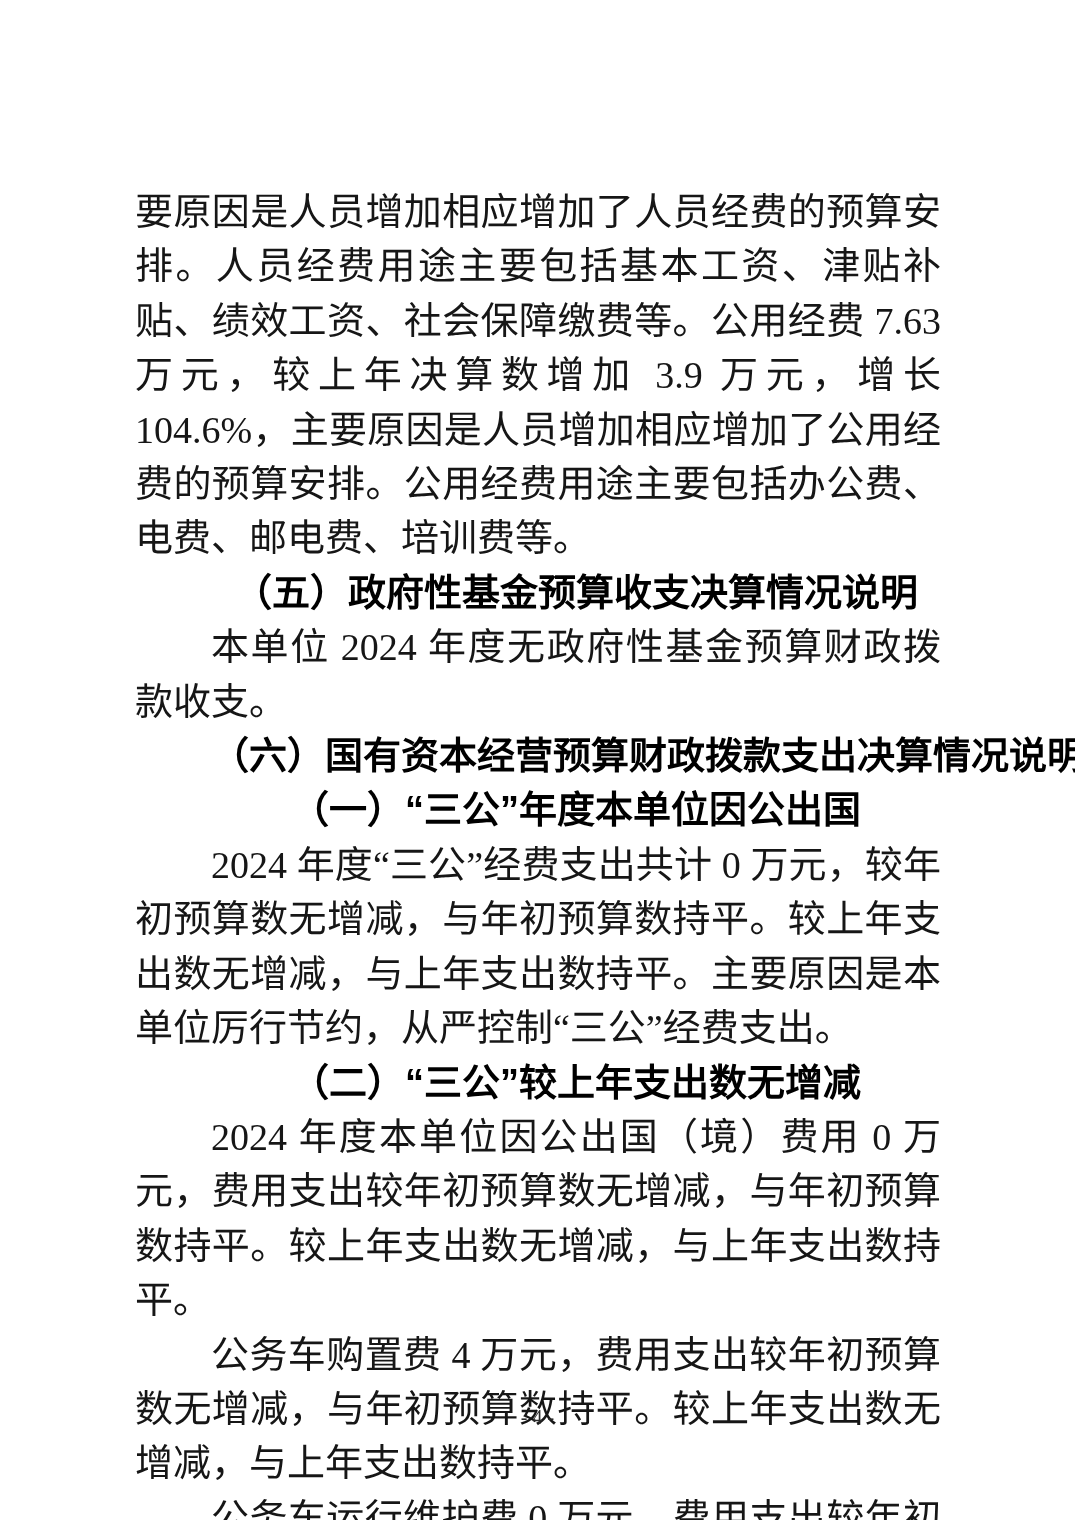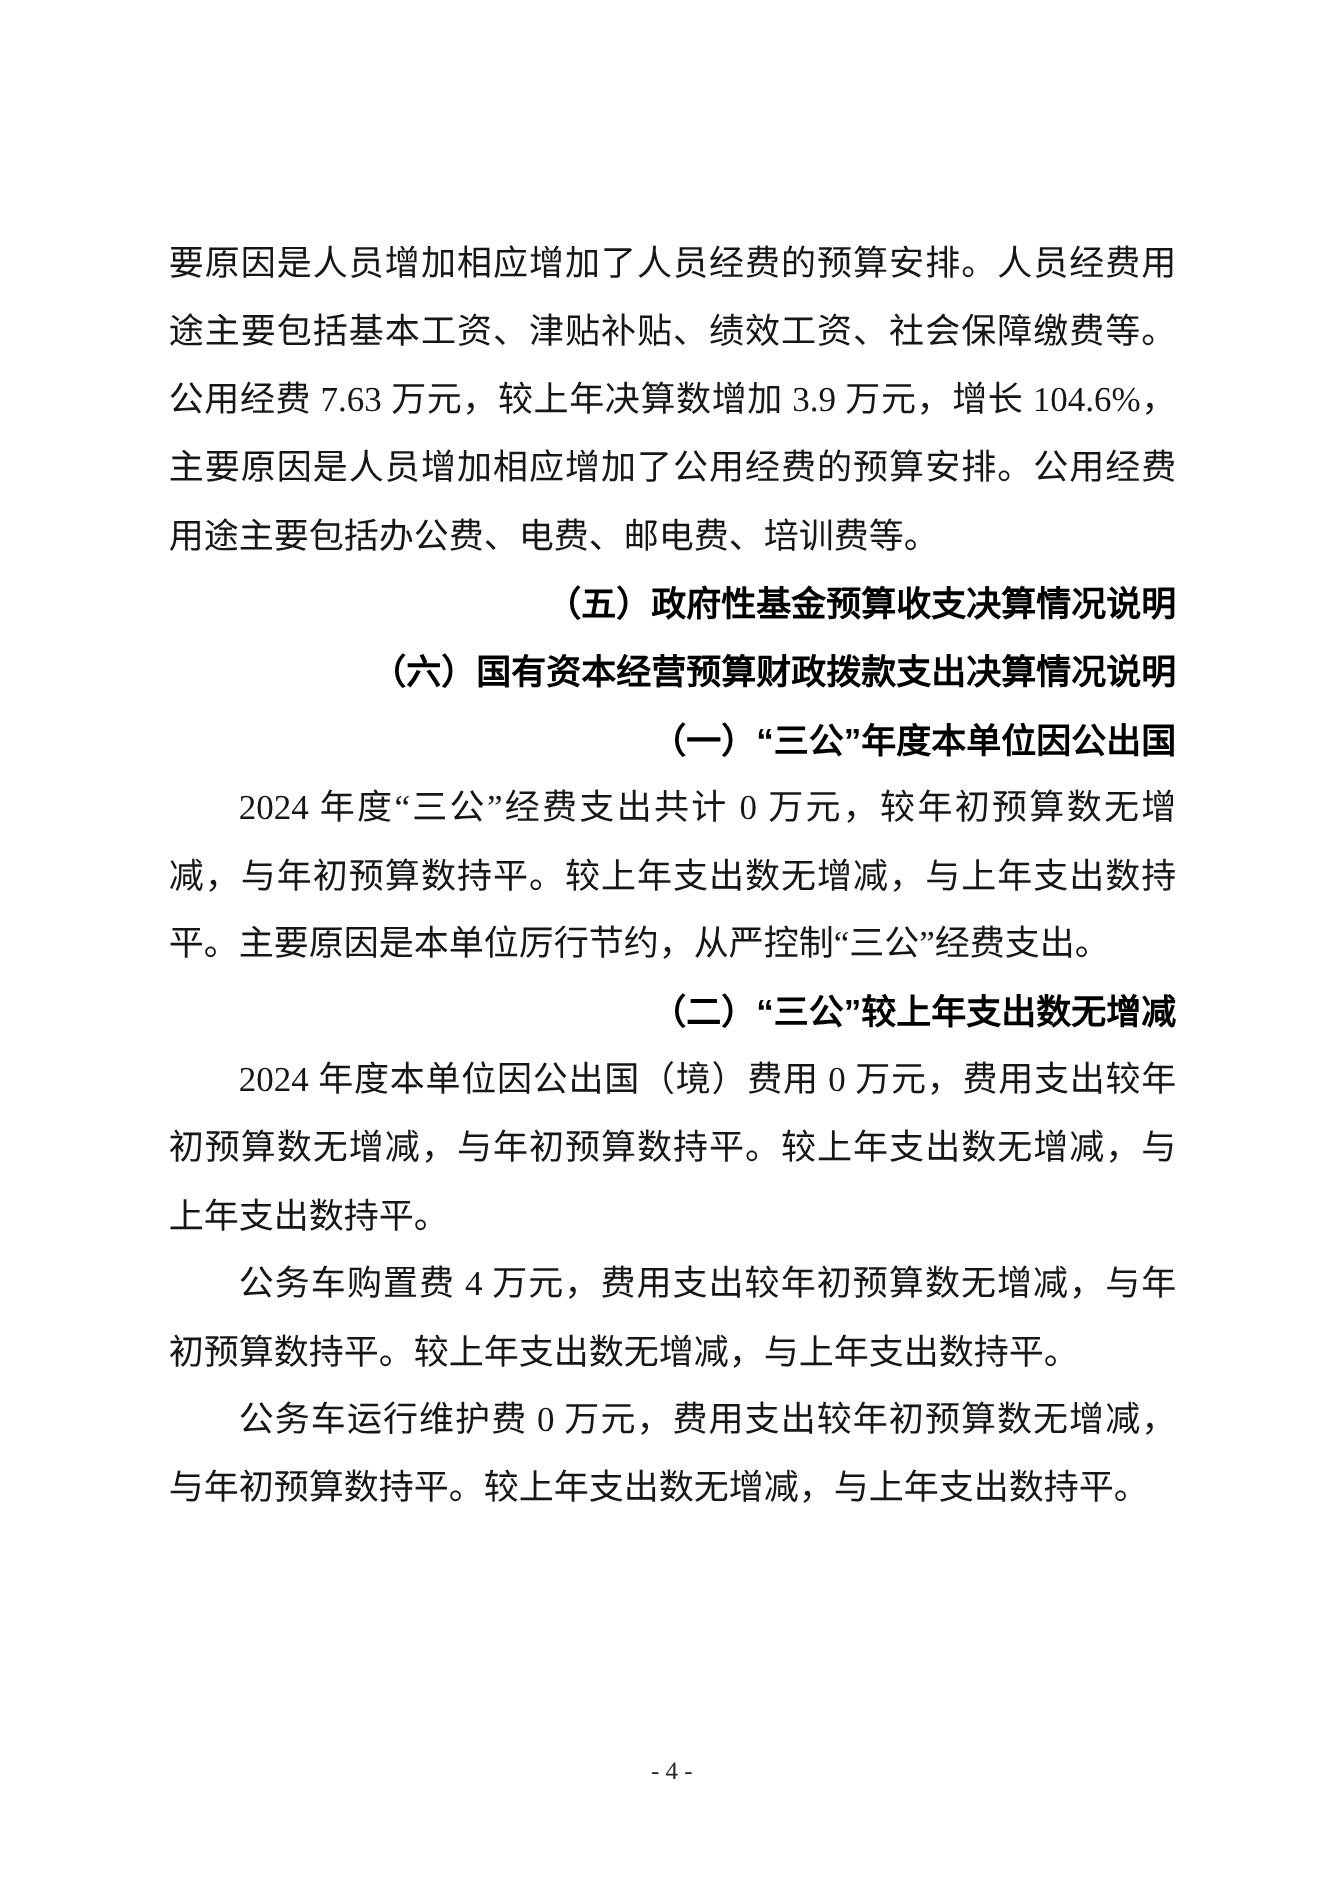--- a/index.html
+++ b/index.html
@@ -20,38 +20,38 @@
   }
   .content {
     position: absolute;
     left: 135px;
     top: 185px;
     width: 806px;
   }
   .content p {
     margin: 0;
     padding: 0;
-    font-size: 28px;
+    font-size: 38px;
     line-height: 54.4px;
   }
   .body-para {
     font-family: "Liberation Serif", "DejaVu Serif", serif;
     color: #161616;
     text-align: justify;
     text-justify: inter-ideograph;
     text-indent: 2em;
   }
   .body-para.continued {
     text-indent: 0;
   }
   .heading-para {
     font-family: "Liberation Sans", "DejaVu Sans", sans-serif;
     font-weight: 700;
     color: #000000;
-    text-align: right;
+    text-align: center;
     text-indent: 2em;
     white-space: nowrap;
   }
   .footer {
     position: absolute;
     left: 0;
     top: 1404px;
     width: 1075px;
     text-align: center;
     font-family: "Liberation Serif", "DejaVu Serif", serif;
@@ -60,20 +60,21 @@
     color: #2a2a2a;
   }
 </style>
 </head>
 <body>
 
 <div class="page">
   <div class="content">
     <p class="body-para continued">要原因是人员增加相应增加了人员经费的预算安排。人员经费用途主要包括基本工资、津贴补贴、绩效工资、社会保障缴费等。公用经费 7.63 万元，较上年决算数增加 3.9 万元，增长 104.6%，主要原因是人员增加相应增加了公用经费的预算安排。公用经费用途主要包括办公费、电费、邮电费、培训费等。</p>
     <p class="heading-para">（五）政府性基金预算收支决算情况说明</p>
+    <p class="body-para">本单位 2024 年度无政府性基金预算财政拨款收支。</p>
     <p class="heading-para">（六）国有资本经营预算财政拨款支出决算情况说明</p>
     <p class="heading-para">（一）“三公”年度本单位因公出国</p>
     <p class="body-para">2024 年度“三公”经费支出共计 0 万元，较年初预算数无增减，与年初预算数持平。较上年支出数无增减，与上年支出数持平。主要原因是本单位厉行节约，从严控制“三公”经费支出。</p>
     <p class="heading-para">（二）“三公”较上年支出数无增减</p>
     <p class="body-para">2024 年度本单位因公出国（境）费用 0 万元，费用支出较年初预算数无增减，与年初预算数持平。较上年支出数无增减，与上年支出数持平。</p>
     <p class="body-para">公务车购置费 4 万元，费用支出较年初预算数无增减，与年初预算数持平。较上年支出数无增减，与上年支出数持平。</p>
     <p class="body-para">公务车运行维护费 0 万元，费用支出较年初预算数无增减，与年初预算数持平。较上年支出数无增减，与上年支出数持平。</p>
   </div>
   <div class="footer">
     <span>- 4 -</span>

